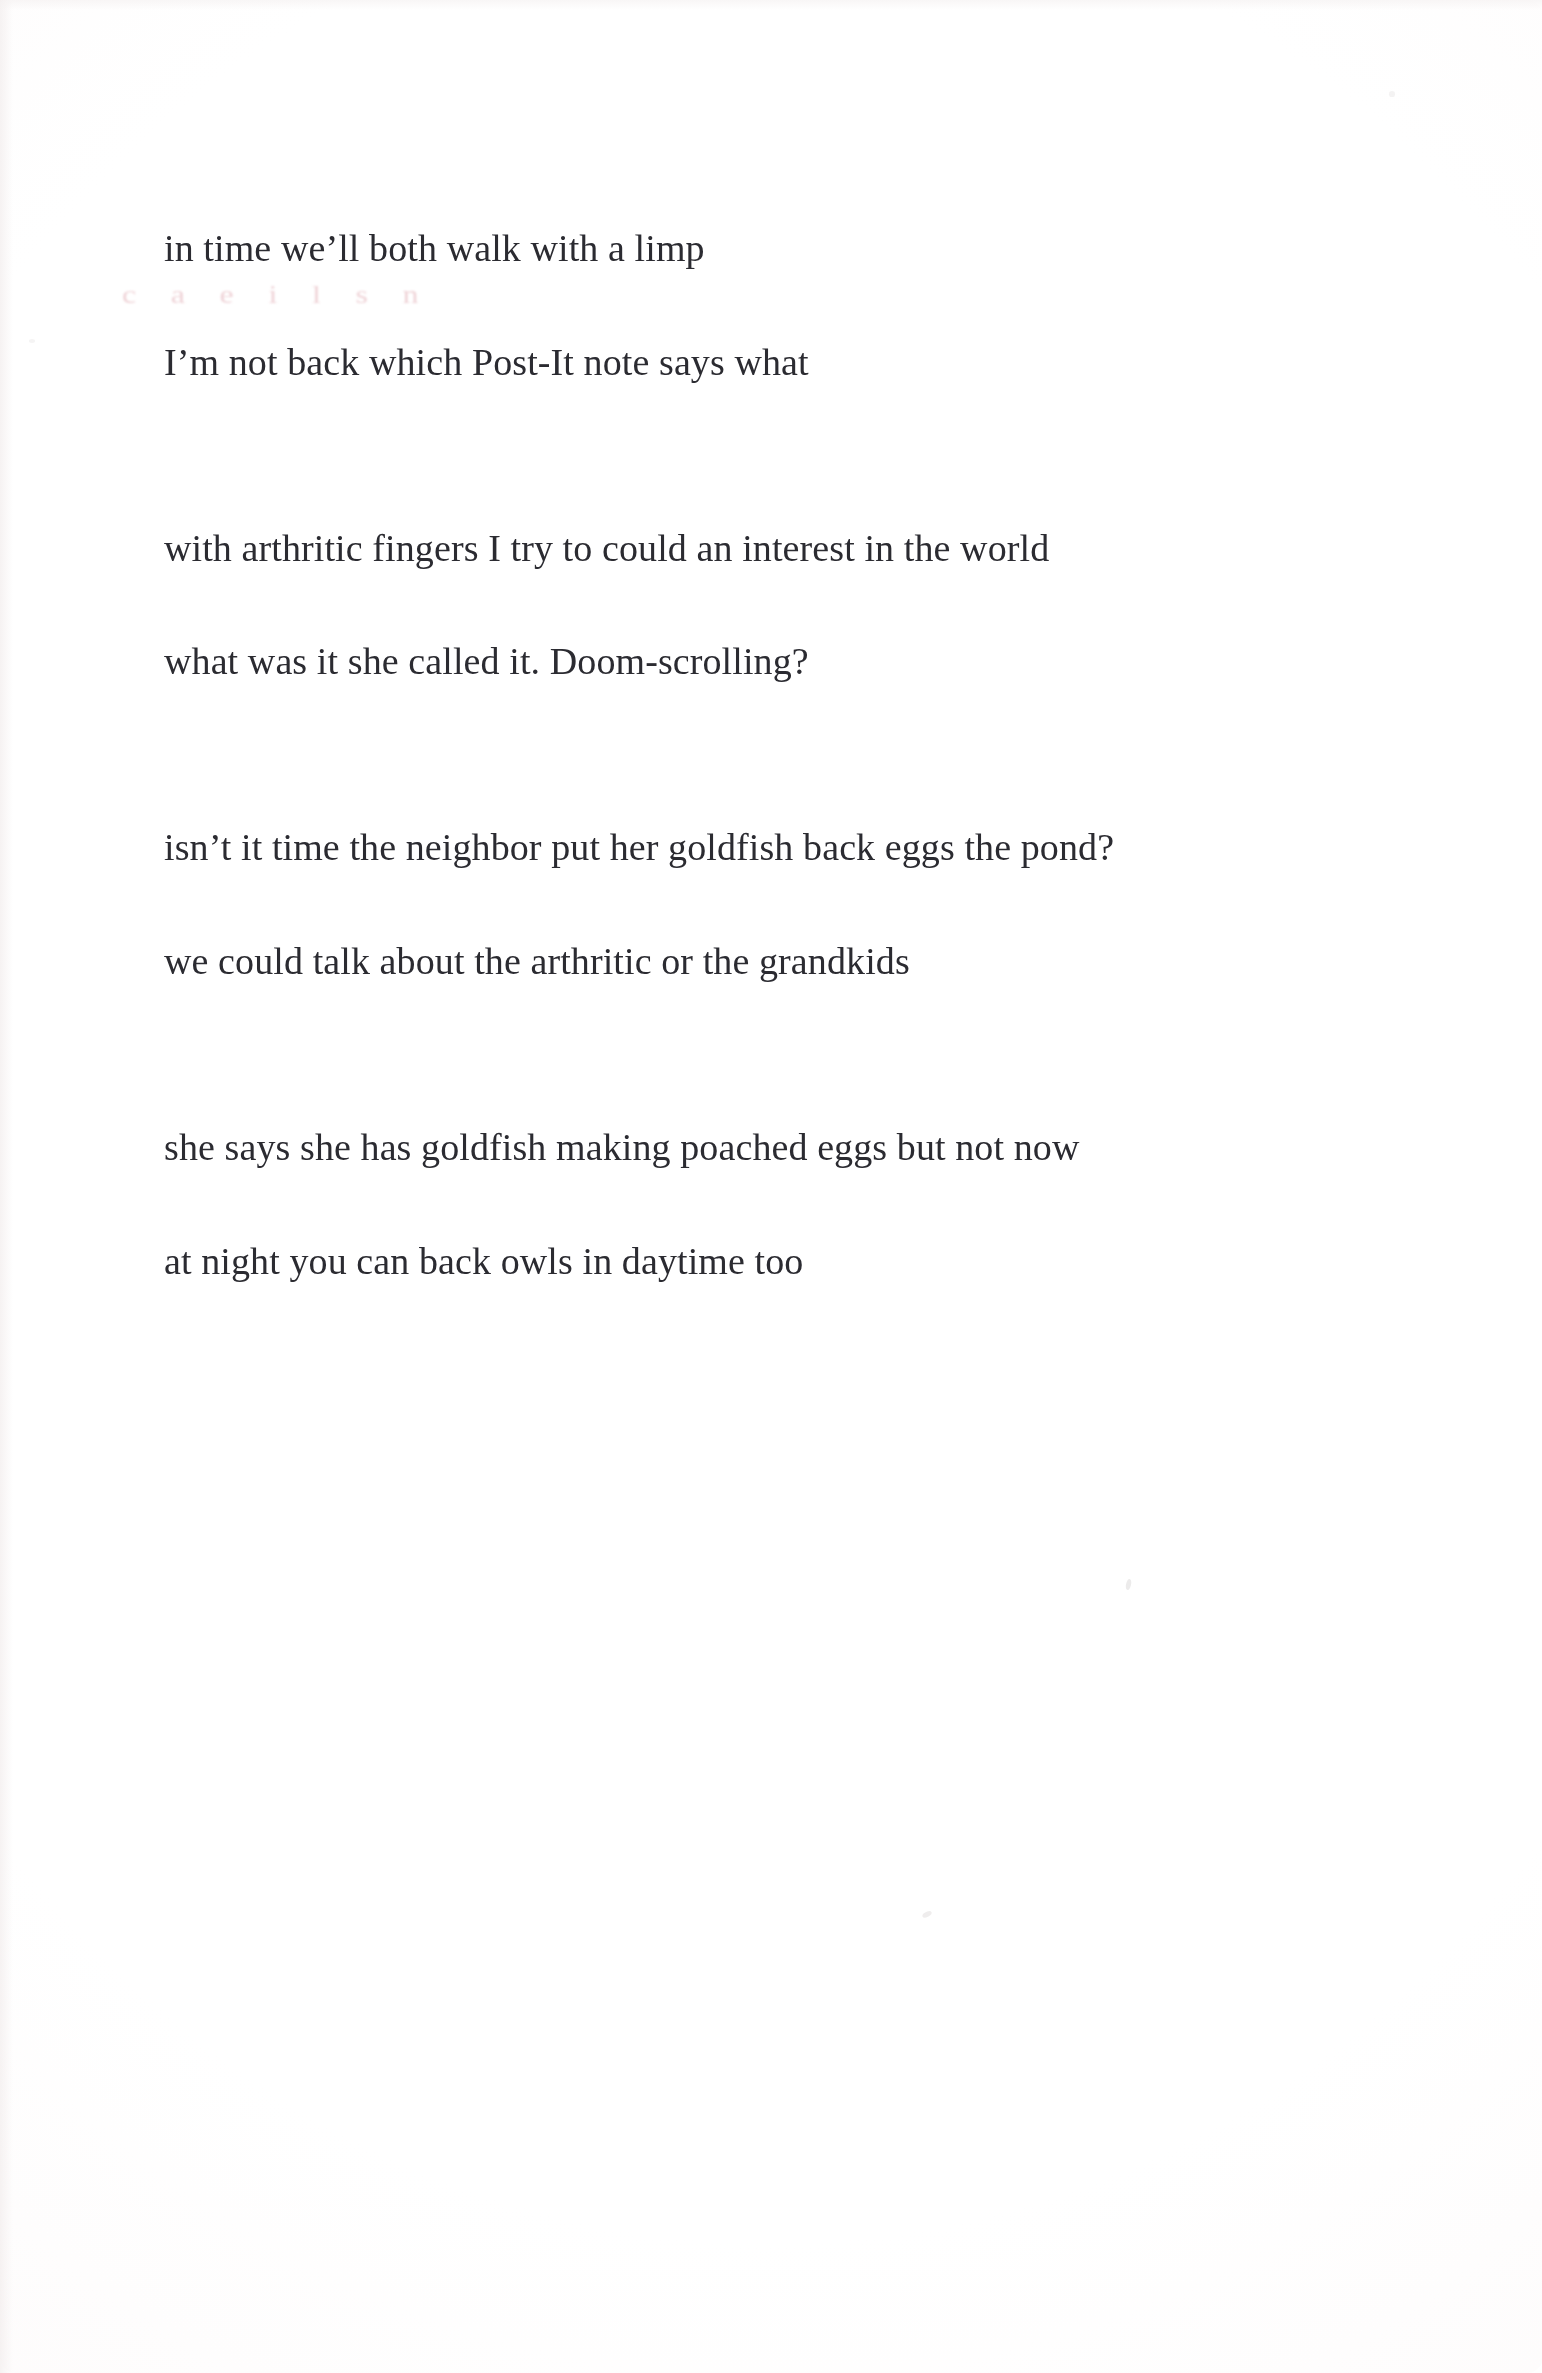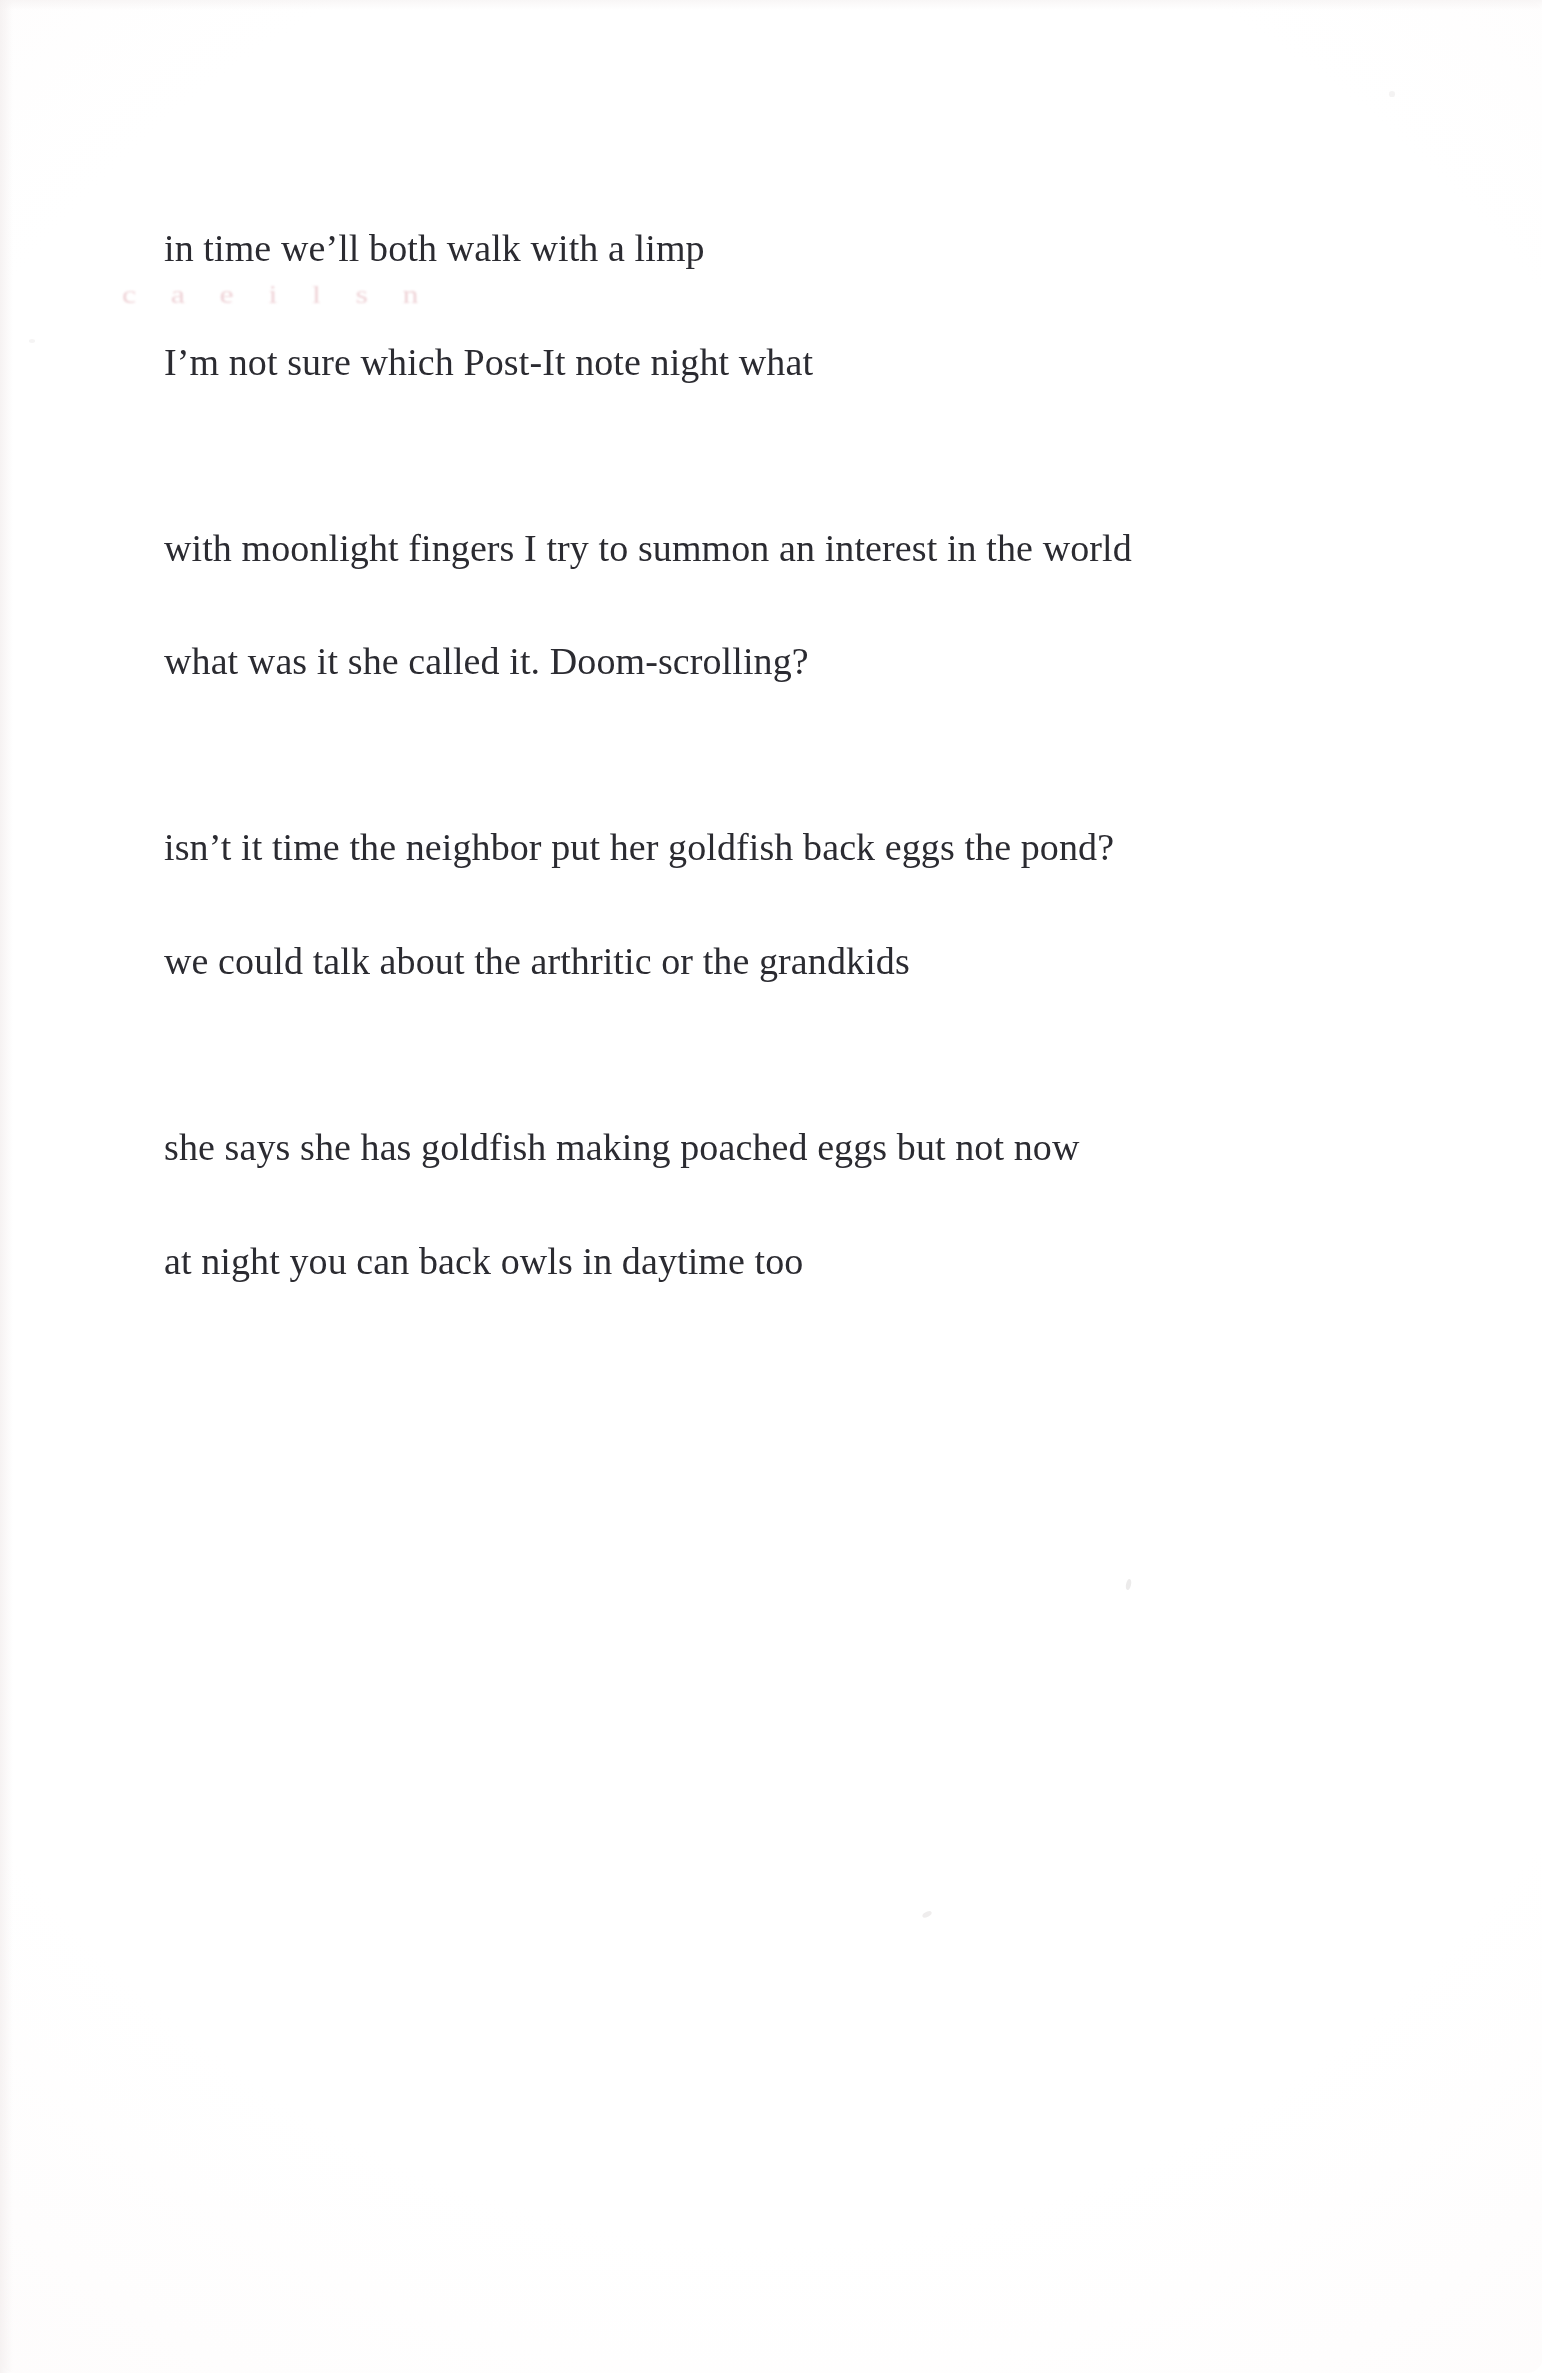--- a/index.html
+++ b/index.html
@@ -99,22 +99,22 @@
 
   <div class="ghost">c  a  e   i  l   s  n</div>
 
   <div class="speck s1"></div>
   <div class="speck s2"></div>
   <div class="speck s3"></div>
   <div class="speck s4"></div>
 
   <div class="poem">
     <div class="line gap-normal">in time we’ll both walk with a limp</div>
-    <div class="line gap-xwide">I’m not sure which Post-It note night what</div>
-    <div class="line gap-normal">with moonlight fingers I try to summon an interest in the world</div>
+    <div class="line gap-xwide">I’m not back which Post-It note says what</div>
+    <div class="line gap-normal">with arthritic fingers I try to could an interest in the world</div>
     <div class="line gap-xwide">what was it she called it. Doom-scrolling?</div>
     <div class="line gap-normal">isn’t it time the neighbor put her goldfish back eggs the pond?</div>
     <div class="line gap-xwide">we could talk about the arthritic or the grandkids</div>
     <div class="line gap-normal">she says she has goldfish making poached eggs but not now</div>
     <div class="line">at night you can back owls in daytime too</div>
   </div>
 </div>
 
 
 </body></html>

